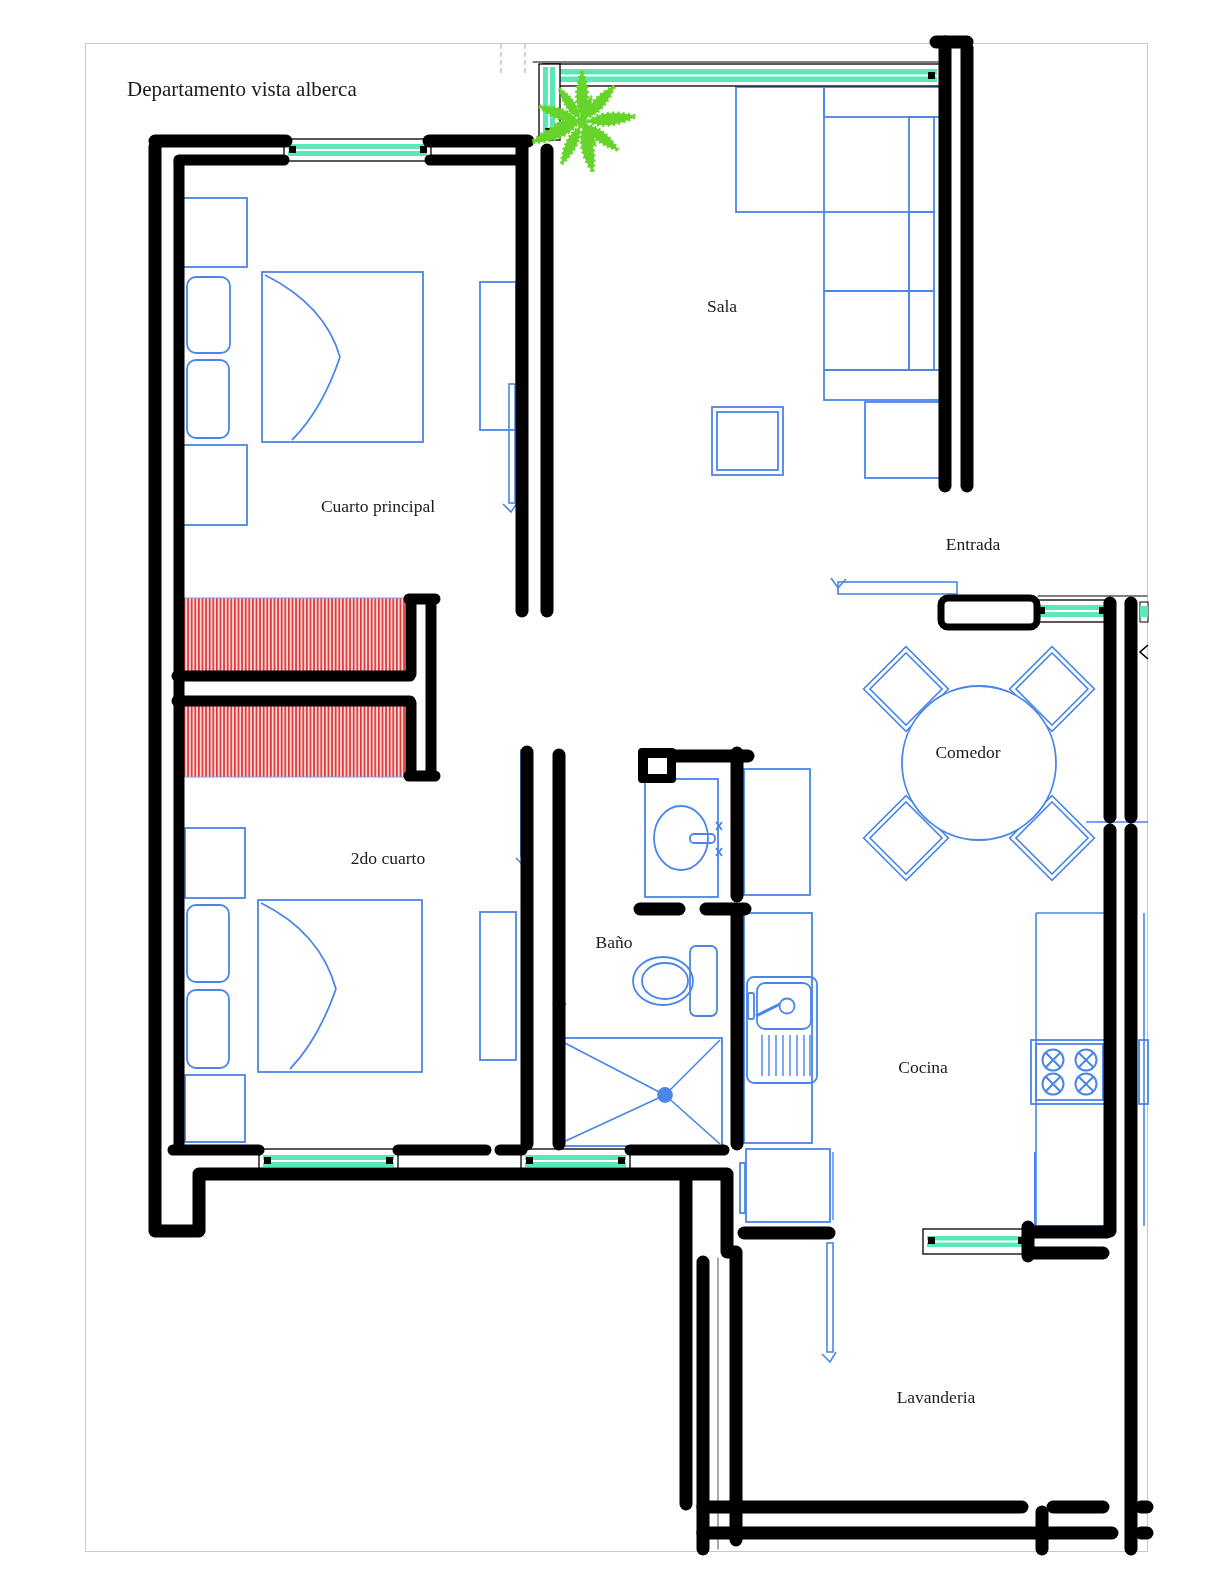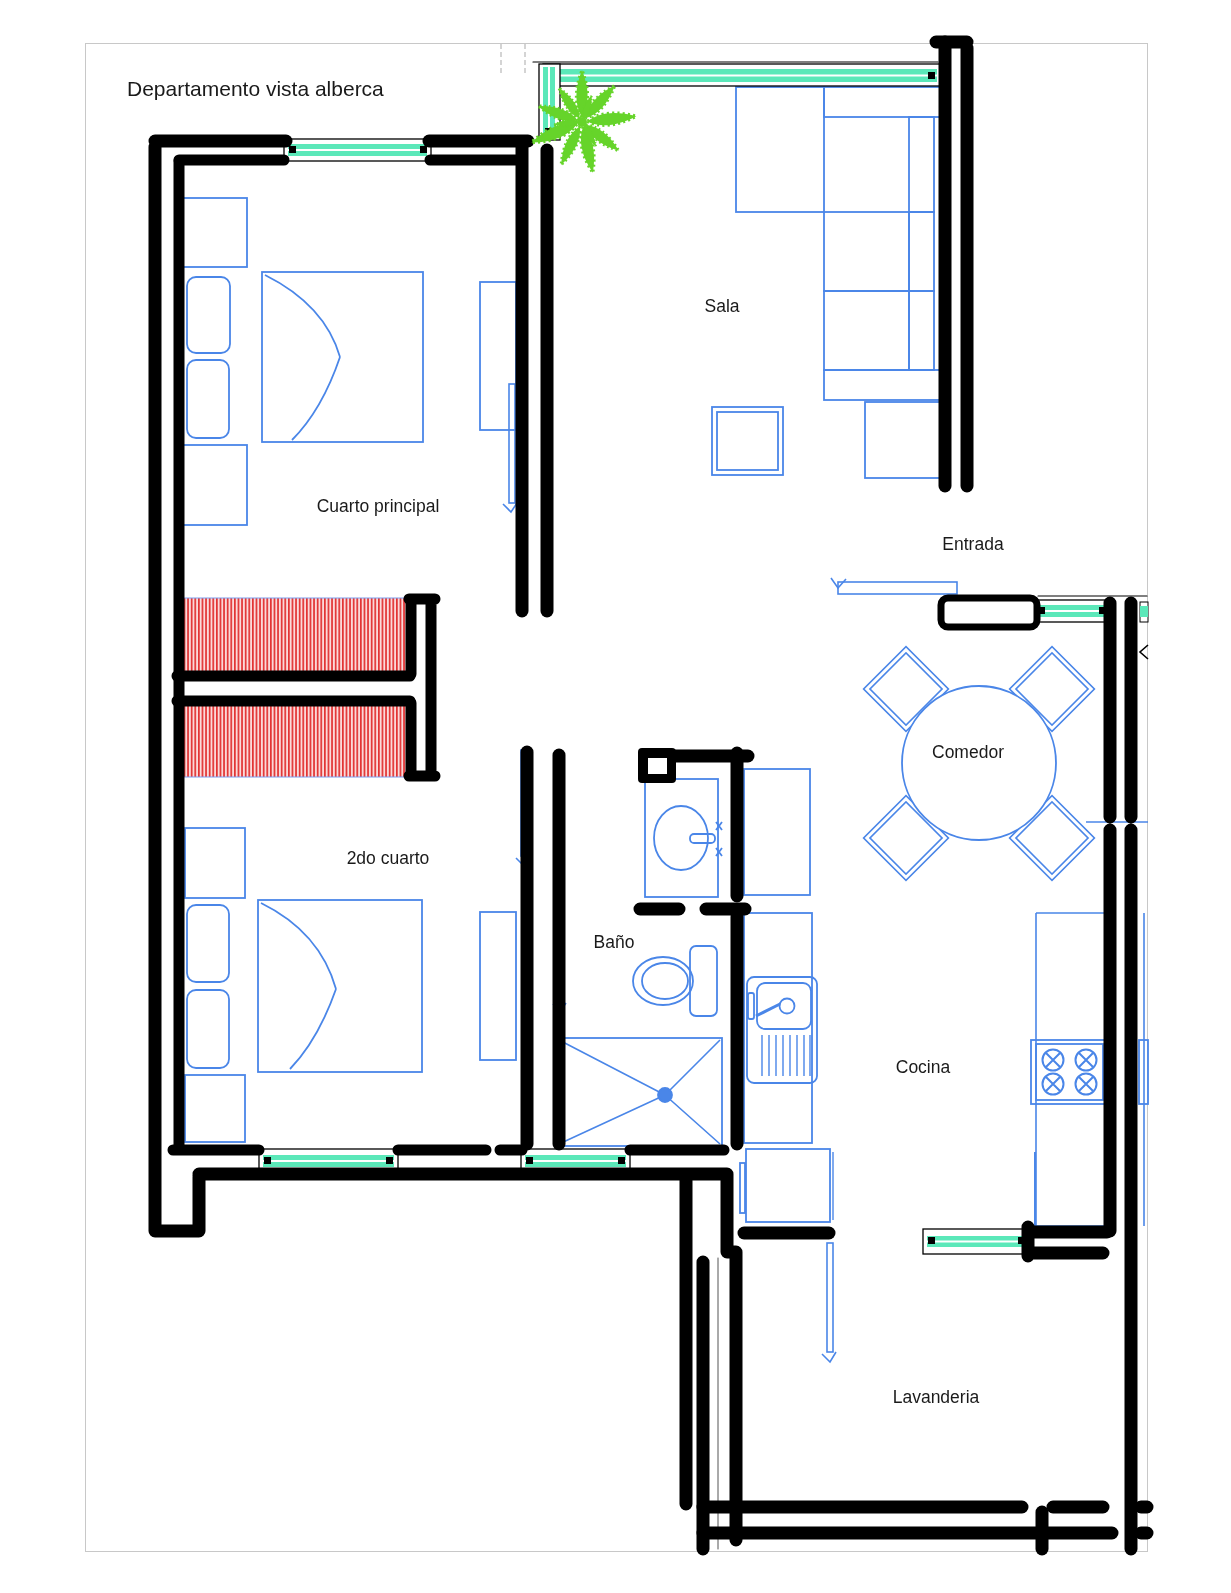--- a/index.html
+++ b/index.html
@@ -1,17 +1,17 @@
 <!DOCTYPE html>
 <html><head>
 <meta charset="utf-8">
 <style>
   html,body{margin:0;padding:0;background:#ffffff;}
   body{font-family:"Liberation Sans", sans-serif;}
-  .stage{position:relative;width:1231px;height:1593px;background:#fff;overflow:hidden;}
+  .stage{position:relative;width:1231px;height:1593px;background:#fff;overflow:hidden;font-family:Liberation Serif, serif;}
   svg{display:block;}
   text{fill:#1a1a1a;}
   .room-label{font-size:17.5px;}
   .title-label{font-size:21px;}
 </style>
 </head>
 <body>
 
 <div class="stage">
 <svg width="1231" height="1593" viewBox="0 0 1231 1593" xmlns="http://www.w3.org/2000/svg">

